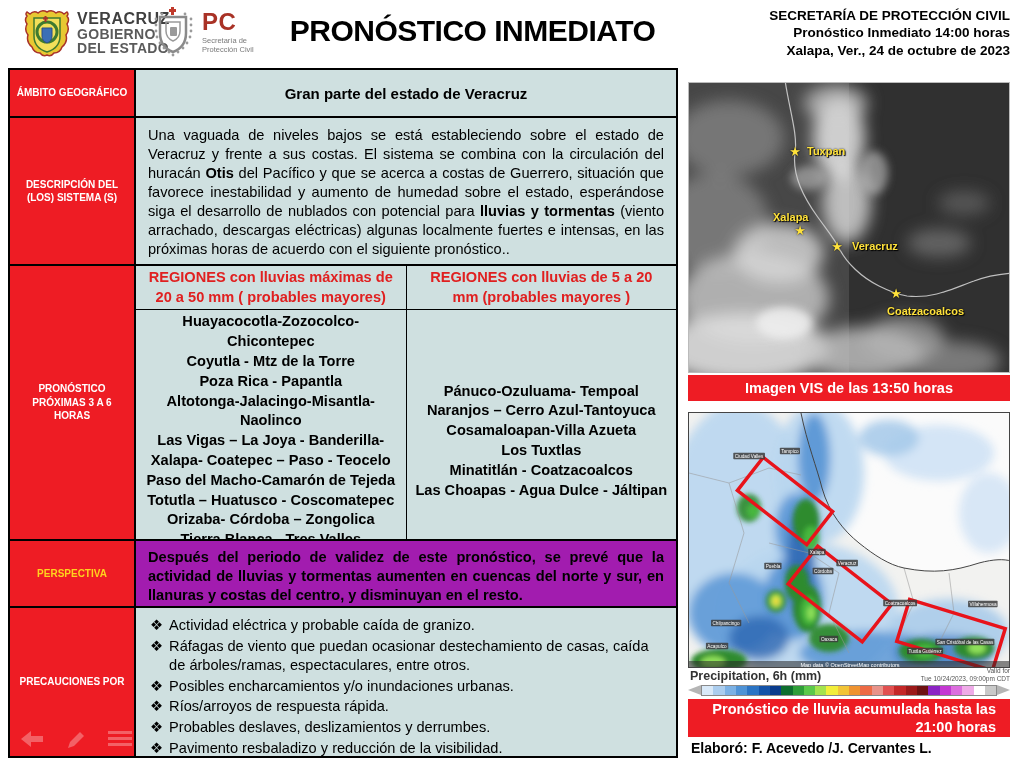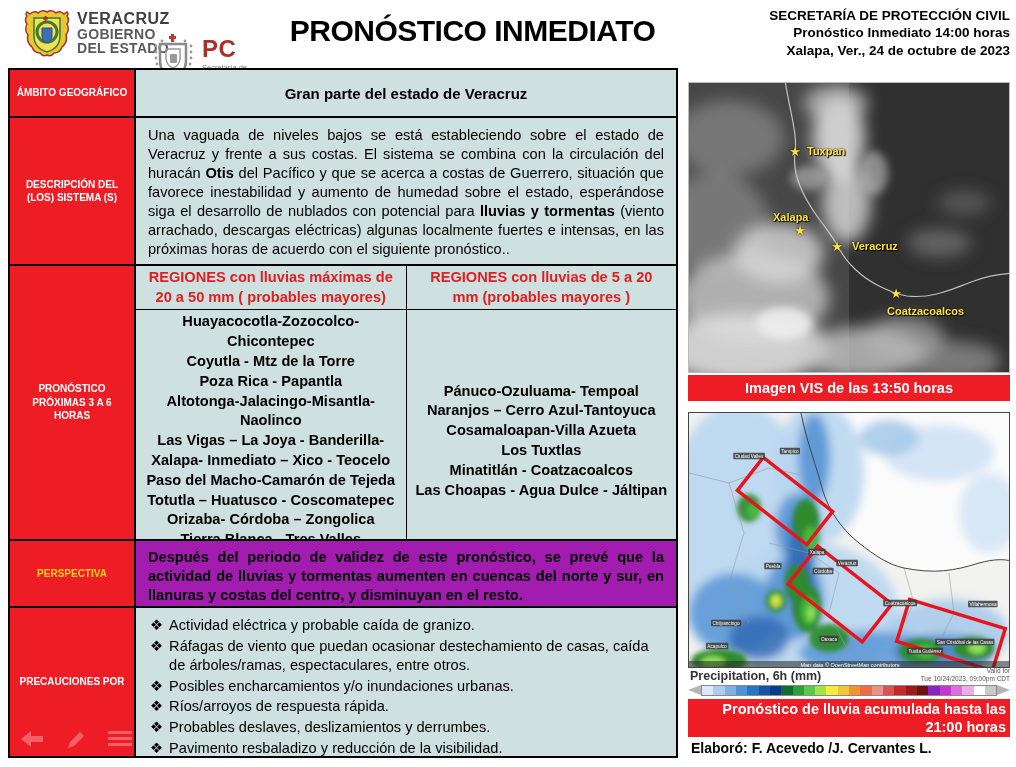--- a/index.html
+++ b/index.html
@@ -5,21 +5,21 @@
   html,body{margin:0;padding:0;background:#fff;}
   *{box-sizing:border-box;}
   body{font-family:"Liberation Sans", sans-serif; color:#000;}
   #page{position:relative;width:1016px;height:767px;background:#fff;overflow:hidden;}
 
   
   .logo-veracruz{position:absolute;left:24px;top:8px;display:flex;align-items:center;gap:7px;}
   .gov-text{line-height:1.02;color:#4c4c4c;font-weight:bold;}
   .gov-line1{font-size:16px;letter-spacing:.5px;color:#3f3f3f;}
   .gov-line2,.gov-line3{font-size:14px;font-weight:600;color:#5a5a5a;letter-spacing:.3px;}
-  .logo-pc{position:absolute;left:152px;top:5px;display:flex;align-items:center;gap:6px;margin-top:27px;}
+  .logo-pc{position:absolute;left:152px;top:5px;display:flex;align-items:center;gap:6px;}
   .pc-text{line-height:1;}
   .pc-abbr{font-size:24px;font-weight:bold;color:#a93226;letter-spacing:.5px;}
   .pc-sub{font-size:7.5px;color:#7a7a7a;line-height:1.25;margin-top:2px;}
   .main-title{position:absolute;left:255px;top:14px;width:435px;text-align:center;
     font-size:30px;font-weight:bold;letter-spacing:-.5px;}
   .header-right{position:absolute;right:6px;top:7px;text-align:right;font-weight:bold;
     font-size:13.5px;line-height:1.28;}
 
   
   .doc-table{position:absolute;left:8px;top:68px;width:670px;height:690px;
@@ -58,21 +58,21 @@
   
   .overlay-icons{position:absolute;left:10px;bottom:6px;display:flex;gap:22px;opacity:.30;}
   .overlay-icons svg{display:block;}
 
   
   .sat-box{position:absolute;left:688px;top:82px;width:322px;height:291px;overflow:hidden;
     border:1px solid #bbb;background:#3c3c3c;}
   .cap-bar{position:absolute;background:#ee1c24;color:#fff;font-weight:bold;
     display:flex;align-items:center;justify-content:center;text-align:right;}
   .cap1{left:688px;top:375px;width:322px;height:26px;font-size:14.5px;}
-  .cap2{left:688px;top:699px;width:322px;height:38px;font-size:14.5px;line-height:1.25;padding:0 4px;}
+  .cap2{left:688px;top:699px;width:322px;height:38px;font-size:14.5px;line-height:1.25;padding:0 14px;}
   .map-box{position:absolute;left:688px;top:412px;width:322px;height:256px;overflow:hidden;
     border:1px solid #444;background:#fdfdfd;}
   .map-pins{position:absolute;inset:0;pointer-events:none;}
   .pin-label{position:absolute;transform:translate(-50%,-50%) scale(.72);transform-origin:center;
     background:rgba(60,60,60,.85);color:#fff;font-size:6.5px;line-height:1.1;
     padding:1px 2px;border-radius:1px;white-space:nowrap;}
   .scale-row{position:absolute;left:688px;top:669px;width:322px;height:15px;}
   .scale-title{position:absolute;left:2px;top:0;font-weight:bold;font-size:12.5px;color:#333;}
   .scale-valid{position:absolute;right:0;top:-2px;text-align:right;font-size:6.5px;color:#555;line-height:1.2;}
   .scale-bar{position:absolute;left:688px;top:685px;width:322px;height:11px;display:flex;align-items:stretch;}
@@ -177,21 +177,21 @@
             <div class="pron-head">REGIONES con lluvias máximas de 20 a 50 mm ( probables mayores)</div>
             <div class="pron-head">REGIONES con lluvias de 5 a 20 mm (probables mayores )</div>
           </div>
           <div class="pron-lists">
             <div class="pron-list">
                 <div>Huayacocotla-Zozocolco-Chicontepec</div>
                 <div>Coyutla - Mtz de la Torre</div>
                 <div>Poza Rica - Papantla</div>
                 <div>Altotonga-Jalacingo-Misantla-Naolinco</div>
                 <div>Las Vigas – La Joya - Banderilla-</div>
-                <div>Xalapa- Inmediato – Xico - Teocelo</div>
+                <div>Xalapa- Coatepec – Paso - Teocelo</div>
                 <div>Paso del Macho-Camarón de Tejeda</div>
                 <div>Totutla – Huatusco - Coscomatepec</div>
                 <div>Orizaba- Córdoba – Zongolica</div>
                 <div>Tierra Blanca - Tres Valles</div>
                 <div>Uxpanapa</div>
               </div>
             <div class="pron-list">
                 <div>Pánuco-Ozuluama- Tempoal</div>
                 <div>Naranjos – Cerro Azul-Tantoyuca</div>
                 <div>Cosamaloapan-Villa Azueta</div>

